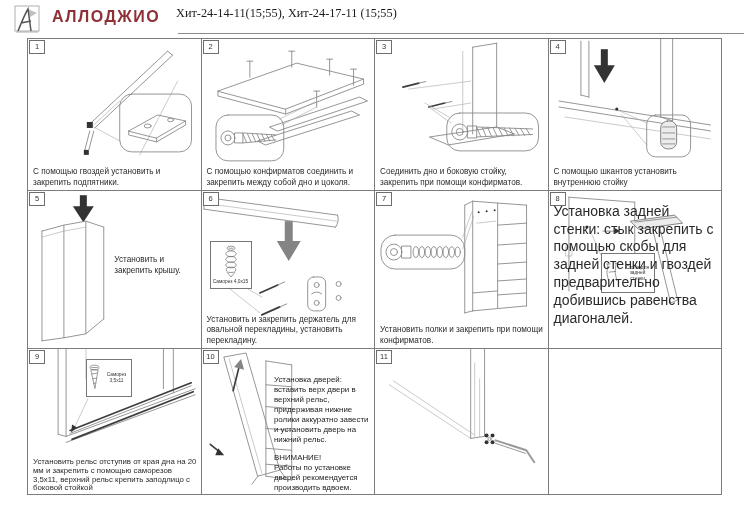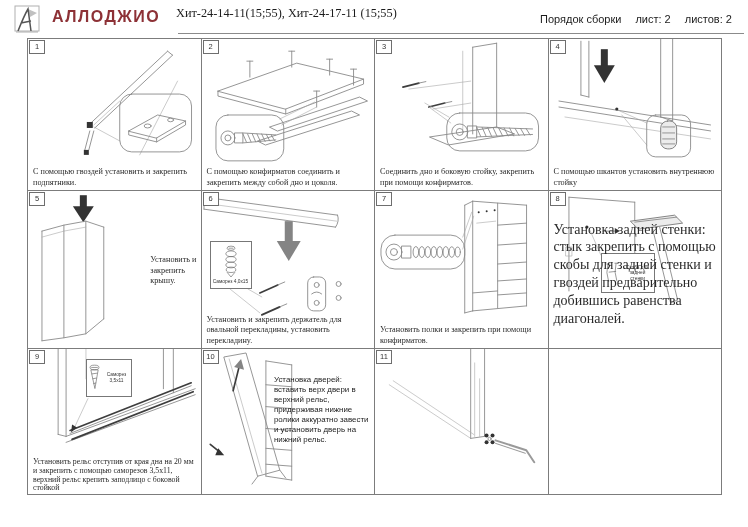--- a/index.html
+++ b/index.html
@@ -20,22 +20,22 @@
   
   .grid{position:absolute;left:27px;top:38px;width:695px;height:457px;
         display:grid;grid-template-columns:repeat(4,1fr);grid-template-rows:152px 158px 146px;
         border-top:1px solid #7c7c7c;border-left:1px solid #7c7c7c;box-sizing:border-box;}
   .cell{position:relative;border-right:1px solid #7c7c7c;border-bottom:1px solid #7c7c7c;
         box-sizing:border-box;overflow:hidden;background:#fff;}
   .num{position:absolute;top:1px;left:1px;min-width:12px;height:12px;padding:0 1px;
        border:1px solid #6e6e6e;background:#fff;font-size:7.5px;line-height:12px;
        text-align:center;z-index:3;color:#333;}
   .cap{position:absolute;left:5px;right:3px;bottom:2px;font-size:8.2px;line-height:1.28;
-       color:#2a2a2a;z-index:2;font-family:Liberation Serif, serif;}
-  .cap5{left:50%;right:3px;top:41%;bottom:auto;margin-left:36px;}
+       color:#2a2a2a;z-index:2;}
+  .cap5{left:50%;right:3px;top:41%;bottom:auto;}
   .cap9{font-size:7.8px;line-height:1.12;bottom:1px;}
   .cap10{position:absolute;left:42%;right:2px;top:26px;font-size:7.9px;line-height:1.26;z-index:2;}
   .cap10 .blk{margin-bottom:8px;}
   .art{position:absolute;inset:0;width:100%;height:100%;z-index:1;}
   .art line,.art path,.art rect,.art circle,.art ellipse,.art polyline
       {fill:none;stroke:#8a8a8a;stroke-width:0.9;stroke-linecap:round;stroke-linejoin:round;}
   .art .f-dark{fill:#333;stroke:none;}
   .art .f-gray{fill:#848484;stroke:none;}
   .art .f-light{fill:#ececec;stroke:#777;}
   .art .s-dark{stroke:#3d3d3d;stroke-width:1.7;}
@@ -55,25 +55,20 @@
 <div class="hdr">
   <svg class="emblem" viewBox="0 0 27 29">
     <rect x="1" y="1" width="24" height="25" fill="none" stroke="#b0b0b0" stroke-width="1"></rect>
     <path d="M14,4 L23,8 L16,12 Z" fill="#c0c0c0" stroke="none"></path>
     <path d="M4,26 C8,16 11,9 14,4 L17,26 M7,18 L17,16" fill="none" stroke="#555" stroke-width="1.5"></path>
     <path d="M2,27 L24,27" stroke="#999" fill="none" stroke-width="0.8"></path>
   </svg>
   <div class="logo-name">АЛЛОДЖИО</div>
   <div class="title">
     <div>Хит-24-14-11(15;55), Хит-24-17-11 (15;55)</div>
-  </div>
-  <div class="hdr-right">
-    <span>Порядок сборки</span>
-    <span>лист: 2</span>
-    <span>листов: 2</span>
   </div>
   <div class="hdr-rule"></div>
 </div>
 
 <div class="grid">
 
   <div class="cell">
     <div class="num">1</div>
     <svg class="art" viewBox="0 0 173 151">
       <line x1="140" y1="12" x2="62" y2="85"></line>
@@ -404,20 +399,24 @@
       <g>
         <line class="s-dark" x1="8" y1="96" x2="18" y2="104"></line>
         <polygon class="f-dark" points="16,100 22,107 13,107"></polygon>
       </g>
     </svg>
     <div class="cap10">
       <div class="blk">
         <div>Установка дверей:</div>
         <div>вставить верх двери в верхний рельс, придерживая нижние ролики аккуратно завести и установить дверь на нижний рельс.</div>
       </div>
+      <div>
+        <div>ВНИМАНИЕ!</div>
+        <div>Работы по установке дверей рекомендуется производить вдвоем.</div>
+      </div>
     </div>
   </div>
 
   <div class="cell">
     <div class="num">11</div>
     <svg class="art" viewBox="0 0 173 146">
       <line x1="96" y1="0" x2="96" y2="90"></line>
         <line x1="110" y1="0" x2="110" y2="88"></line>
       <line x1="96" y1="90" x2="110" y2="88"></line>
       <line class="thin" x1="100" y1="14" x2="100" y2="88"></line>

